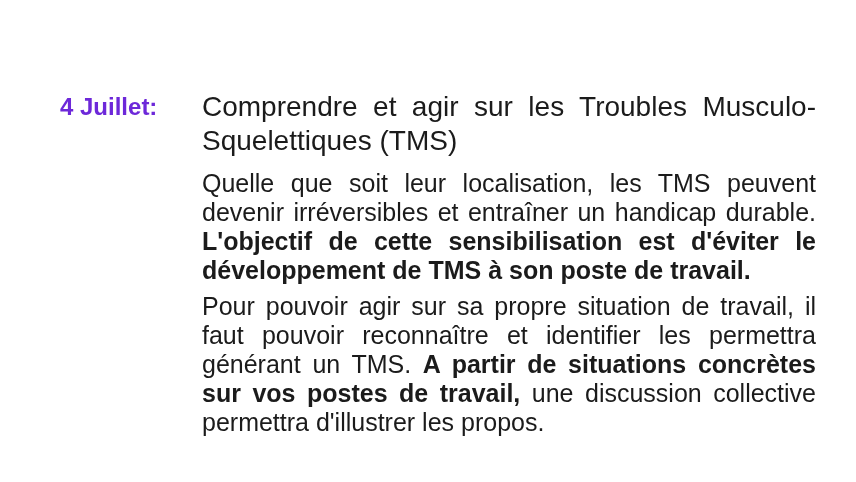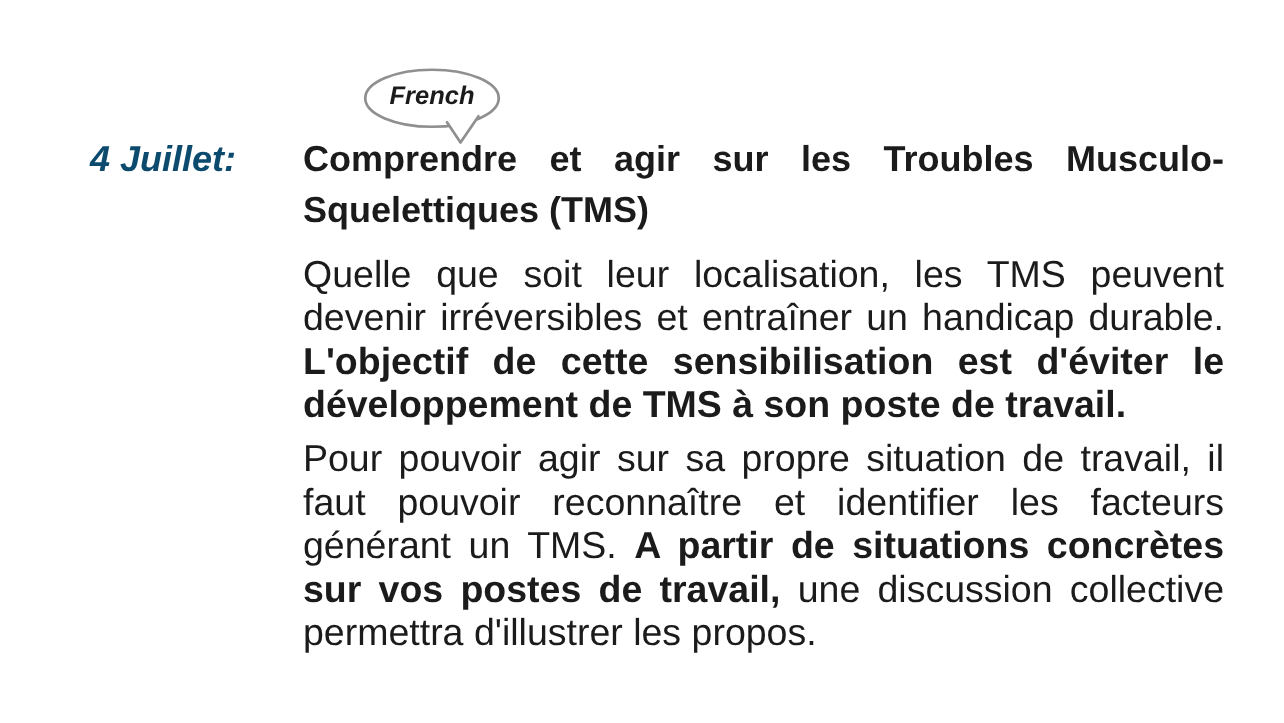--- a/index.html
+++ b/index.html
@@ -38,22 +38,22 @@
     font-size: 24px;
     font-weight: bold;
     line-height: 34px;
     white-space: nowrap;
   }
   .session-title {
     position: absolute;
     left: 202px;
     top: 90px;
     width: 614px;
-    font-size: 24px;
-    font-weight: bold;
+    font-size: 28px;
+    font-weight: normal;
     line-height: 34px;
     text-align: justify;
     margin: 0;
   }
   .body-text {
     position: absolute;
     left: 202px;
     top: 169px;
     width: 614px;
     font-size: 25px;
@@ -61,30 +61,23 @@
     text-align: justify;
   }
   .body-text p { margin: 0 0 7px 0; }
   .body-text b { font-weight: bold; }
 </style>
 </head>
 <body>
 
 <div class="page">
 
-  <div class="callout">
-    <svg width="96" height="54" viewBox="0 0 96 54">
-      <ellipse cx="46" cy="20.5" rx="44.5" ry="19" fill="#ffffff" stroke="#8f8f8f" stroke-width="1.8"></ellipse>
-      <path d="M 56 36.5 L 65 50 L 77 32.5" fill="#ffffff" stroke="#8f8f8f" stroke-width="1.8" stroke-linejoin="round" stroke-linecap="round"></path>
-    </svg>
-    <div class="callout-label">French</div>
-  </div>
 
-  <div class="date-label" style="color: #0c4a6e; font-style: italic;">4 Juillet:</div>
+  <div class="date-label" style="color: #6d28d9;">4 Juillet:</div>
 
   <h1 class="session-title">Comprendre et agir sur les Troubles Musculo-Squelettiques (TMS)</h1>
 
   <div class="body-text">
     <p><span>Quelle que soit leur localisation, les TMS peuvent devenir irréversibles et entraîner un handicap durable. </span><b>L'objectif de cette sensibilisation est d'éviter le développement de TMS à son poste de travail.</b></p>
-    <p><span>Pour pouvoir agir sur sa propre situation de travail, il faut pouvoir reconnaître et identifier les facteurs générant un TMS. </span><b>A partir de situations concrètes sur vos postes de travail,</b><span> une discussion collective permettra d'illustrer les propos.</span></p>
+    <p><span>Pour pouvoir agir sur sa propre situation de travail, il faut pouvoir reconnaître et identifier les permettra générant un TMS. </span><b>A partir de situations concrètes sur vos postes de travail,</b><span> une discussion collective permettra d'illustrer les propos.</span></p>
   </div>
 
 </div>
 
 </body></html>

